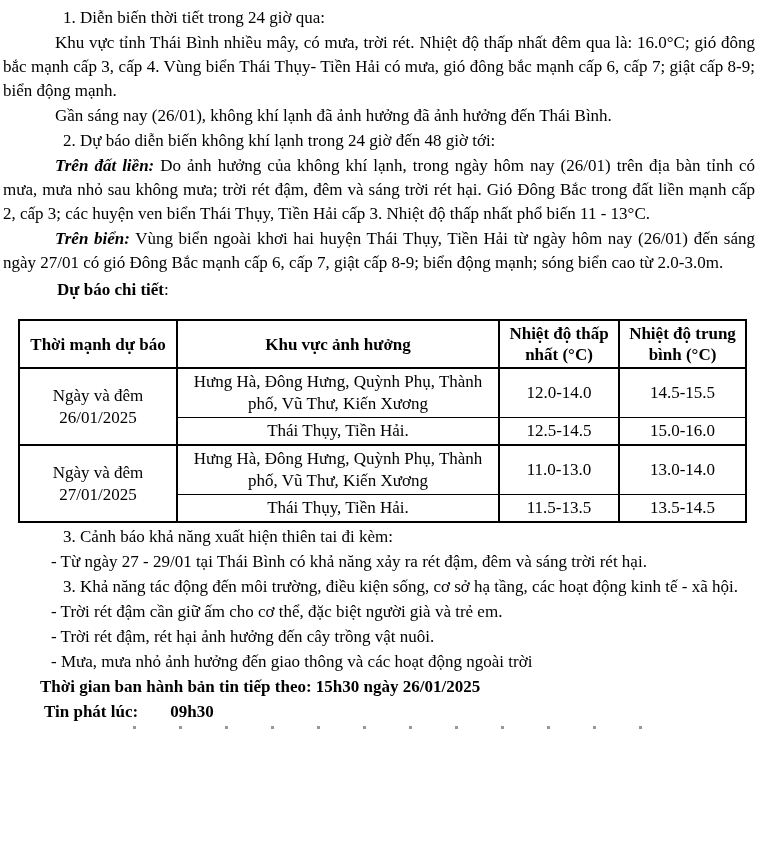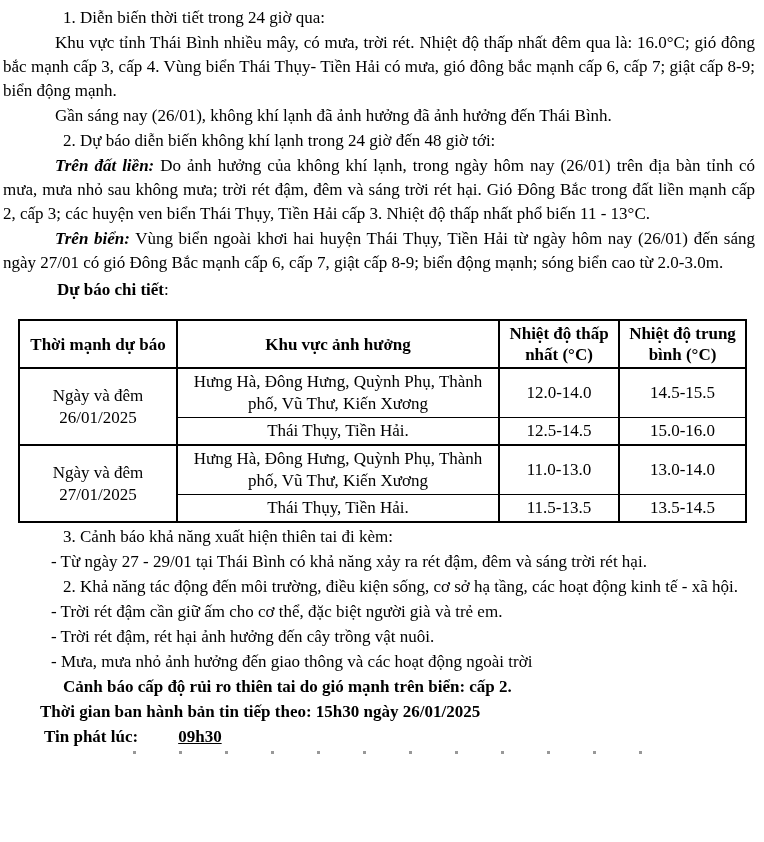--- a/index.html
+++ b/index.html
@@ -84,21 +84,21 @@
     text-indent: 60px;
   }
   .next-bulletin {
     font-weight: bold;
     text-indent: 37px;
   }
   .issued {
     font-weight: bold;
     text-indent: 41px;
   }
-  .issued .time { margin-left: 40px; text-decoration: underline; }
+  .issued .time { margin-left: 32px; }
 
   .bottom-clip {
     height: 3px;
     margin: 2px 0 0 130px;
     width: 520px;
     background: repeating-linear-gradient(90deg, #444 0 3px, transparent 3px 46px);
     opacity: 0.55;
   }
 </style>
 </head>
@@ -158,27 +158,26 @@
         <td>11.5-13.5</td>
         <td>13.5-14.5</td>
       </tr>
     </tbody>
   </table>
 
   <p class="heading">3. Cảnh báo khả năng xuất hiện thiên tai đi kèm:</p>
 
   <p class="dash">- Từ ngày 27 - 29/01 tại Thái Bình có khả năng xảy ra rét đậm, đêm và sáng trời rét hại.</p>
 
-  <p class="heading">2. Khả năng tác động đến môi trường, điều kiện sống, cơ sở hạ tầng, các hoạt động kinh tế - xã hội.</p>
+  <p class="heading">3. Khả năng tác động đến môi trường, điều kiện sống, cơ sở hạ tầng, các hoạt động kinh tế - xã hội.</p>
 
   <p class="dash">- Trời rét đậm cần giữ ấm cho cơ thể, đặc biệt người già và trẻ em.</p>
   <p class="dash">- Trời rét đậm, rét hại ảnh hưởng đến cây trồng vật nuôi.</p>
   <p class="dash">- Mưa, mưa nhỏ ảnh hưởng đến giao thông và các hoạt động ngoài trời</p>
 
-  <p class="risk">Cảnh báo cấp độ rủi ro thiên tai do gió mạnh trên biển: cấp 2.</p>
 
   <p class="next-bulletin">Thời gian ban hành bản tin tiếp theo: 15h30 ngày 26/01/2025</p>
 
   <p class="issued"><span>Tin phát lúc:</span><span class="time">09h30</span></p>
 
   <div class="bottom-clip"></div>
 
 </div>
 
 </body></html>

